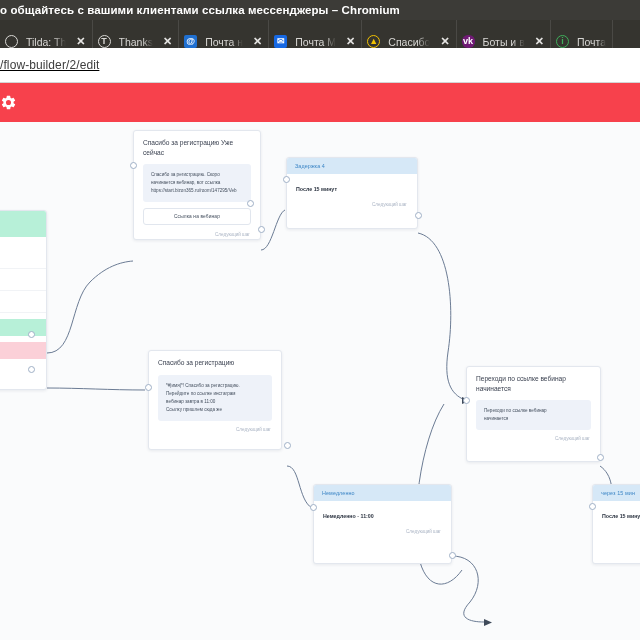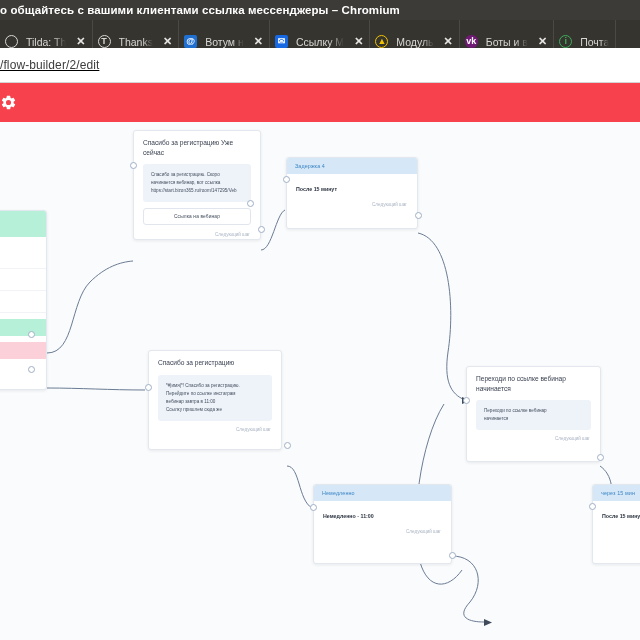--- a/index.html
+++ b/index.html
@@ -221,31 +221,31 @@
       <span class="tab-title">Tilda: Th</span>
       <span class="tab-close">✕</span>
     </div>
     <div class="tab">
       <span class="tab-favicon" style="background: rgb(53, 52, 47); color: rgb(216, 215, 212); border: 1px solid rgb(216, 215, 212); border-radius: 50%;">T</span>
       <span class="tab-title">Thanks</span>
       <span class="tab-close">✕</span>
     </div>
     <div class="tab">
       <span class="tab-favicon" style="background: rgb(31, 111, 208); color: rgb(255, 255, 255);">@</span>
-      <span class="tab-title">Вотум н</span>
+      <span class="tab-title">Почта н</span>
       <span class="tab-close">✕</span>
     </div>
     <div class="tab">
       <span class="tab-favicon" style="background: rgb(22, 104, 227); color: rgb(255, 255, 255);">✉</span>
-      <span class="tab-title">Ссылку M</span>
+      <span class="tab-title">Почта M</span>
       <span class="tab-close">✕</span>
     </div>
     <div class="tab">
       <span class="tab-favicon" style="background: rgb(53, 52, 47); color: rgb(242, 194, 0); border: 1px solid rgb(242, 194, 0); border-radius: 50%;">▲</span>
-      <span class="tab-title">Модуль</span>
+      <span class="tab-title">Спасибо</span>
       <span class="tab-close">✕</span>
     </div>
     <div class="tab">
       <span class="tab-favicon" style="background: #701a75; color: rgb(255, 255, 255); border-radius: 6px;">vk</span>
       <span class="tab-title">Боты и в</span>
       <span class="tab-close">✕</span>
     </div>
     <div class="tab">
       <span class="tab-favicon" style="background: rgb(53, 52, 47); color: rgb(63, 174, 90); border: 1px solid rgb(63, 174, 90); border-radius: 50%;">i</span>
       <span class="tab-title">Почта</span>

